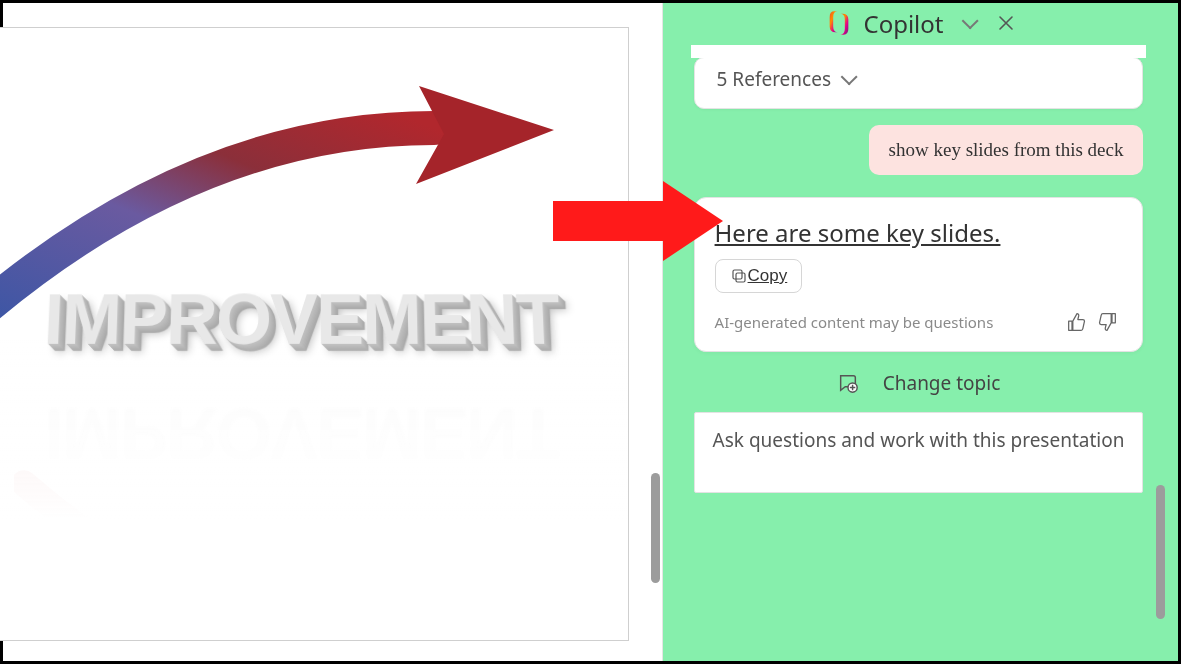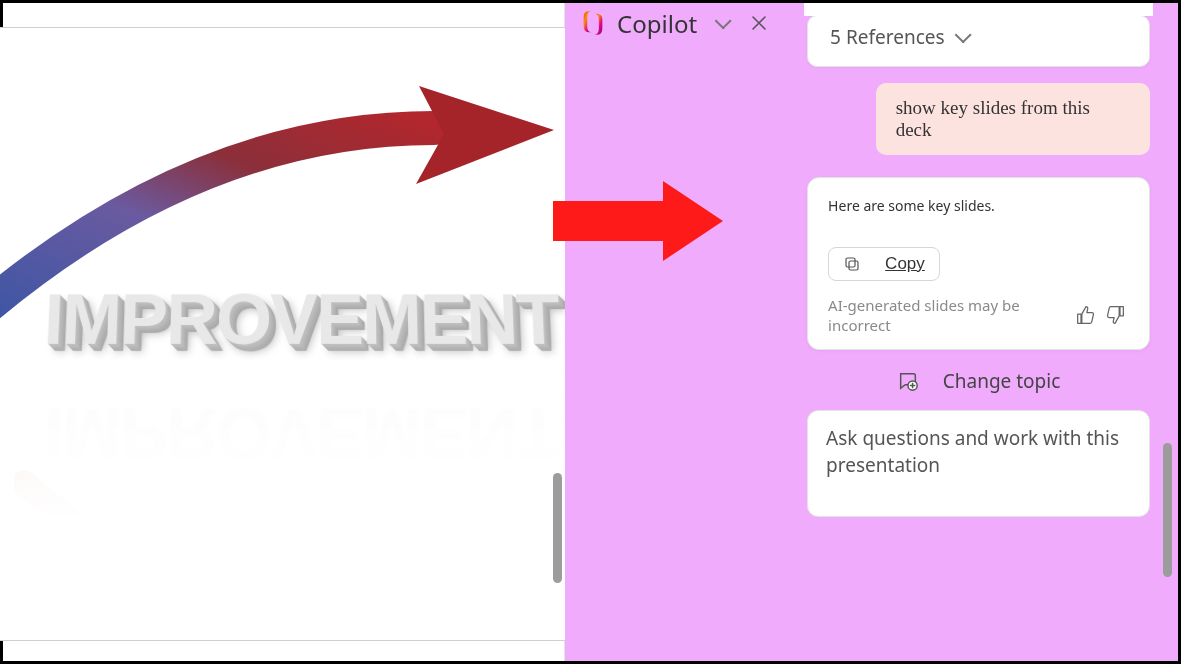--- a/index.html
+++ b/index.html
@@ -105,23 +105,24 @@
     top: 178px; left: 550px;
     width: 170px; height: 80px;
     pointer-events:none;
     z-index: 50;
   }
 
   
   .copilot-pane {
     flex: 1 1 auto;
     height: 100%;
-    display: flex; flex-direction: row;
-    background: #f0abfc;
-    position: relative;
+    display: flex; flex-direction: column;
+    background: #86efac;
+    position: relative;
+    align-items: center;
   }
   .cp-header {
     display: flex; align-items: center;
     padding: 4px 10px 6px 14px;
     height: 42px;
     gap: 10px;
   }
   .cp-logo {
     width: 28px; height: 28px;
     flex: 0 0 28px;
@@ -183,36 +184,37 @@
 
   .ai-card {
     margin-top: 22px;
     border: 1px solid #e3e3e3;
     border-radius: 12px;
     background: #fff;
     padding: 18px 20px 14px 20px;
     box-shadow: 0 1px 4px rgba(0,0,0,0.04);
   }
   .ai-intro {
-    font-size: 14px;
+    font-size: 24px;
     color: #333;
-    margin-bottom: 32px;
+    margin-bottom: 10px;
+    text-decoration: underline;
   }
   .ai-card ul {
     margin: 0 0 16px 0;
     padding-left: 32px;
   }
   .ai-card li {
     font-size: 20px;
     line-height: 1.5;
     color: #222;
   }
   .ai-card li .bold { font-weight: 700; }
   .copy-btn {
-    display: inline-flex; align-items: center; gap: 24px;
+    display: inline-flex; align-items: center; gap: 0;
     border: 1px solid #d6d6d6;
     border-radius: 8px;
     padding: 6px 14px;
     font-size: 17px;
     color: #333;
     background: #fff;
     cursor: pointer;
     text-decoration: underline;
   }
   .ai-footer {
@@ -232,21 +234,21 @@
     display:flex; align-items:center; justify-content:center; gap:24px;
     font-size: 19px;
     color:#444;
     cursor:pointer;
     width: fit-content;
   }
 
   .ask-card {
     margin-top: 16px;
     border: 1px solid #e3e3e3;
-    border-radius: 11px;
+    border-radius: 2px;
     padding: 14px 18px 38px 18px;
     font-size: 19px;
     color: #555;
     line-height: 1.4;
     background:#fff;
   }
 
   
   .cp-scroll {
     position: absolute; right: 6px; top: 440px;
@@ -347,21 +349,21 @@
       <div class="ai-card">
         <div class="ai-intro">Here are some key slides.</div>
         <button class="copy-btn">
           <svg width="18" height="18" viewBox="0 0 24 24">
             <rect x="8" y="8" width="12" height="12" rx="2" fill="none" stroke="#555" stroke-width="1.6"></rect>
             <rect x="4" y="4" width="12" height="12" rx="2" fill="none" stroke="#555" stroke-width="1.6"></rect>
           </svg>
           <span>Copy</span>
         </button>
         <div class="ai-footer">
-          <span>AI-generated slides may be incorrect</span>
+          <span>AI-generated content may be questions</span>
           <span class="spacer"></span>
           <div class="thumb">
             <svg width="20" height="20" viewBox="0 0 24 24">
               <path d="M7 22V11l5-9c1.5 0 2.5 1.5 2 3l-1 4h6c1.1 0 2 .9 2 2l-2 9c-.2 1-.9 2-2 2H7z M2 11h4v11H2z" fill="none" stroke="#666" stroke-width="1.5" stroke-linejoin="round"></path>
             </svg>
           </div>
           <div class="thumb">
             <svg width="20" height="20" viewBox="0 0 24 24">
               <path d="M17 2v11l-5 9c-1.5 0-2.5-1.5-2-3l1-4H5c-1.1 0-2-.9-2-2l2-9c.2-1 .9-2 2-2h10z M22 13h-4V2h4z" fill="none" stroke="#666" stroke-width="1.5" stroke-linejoin="round"></path>
             </svg>

